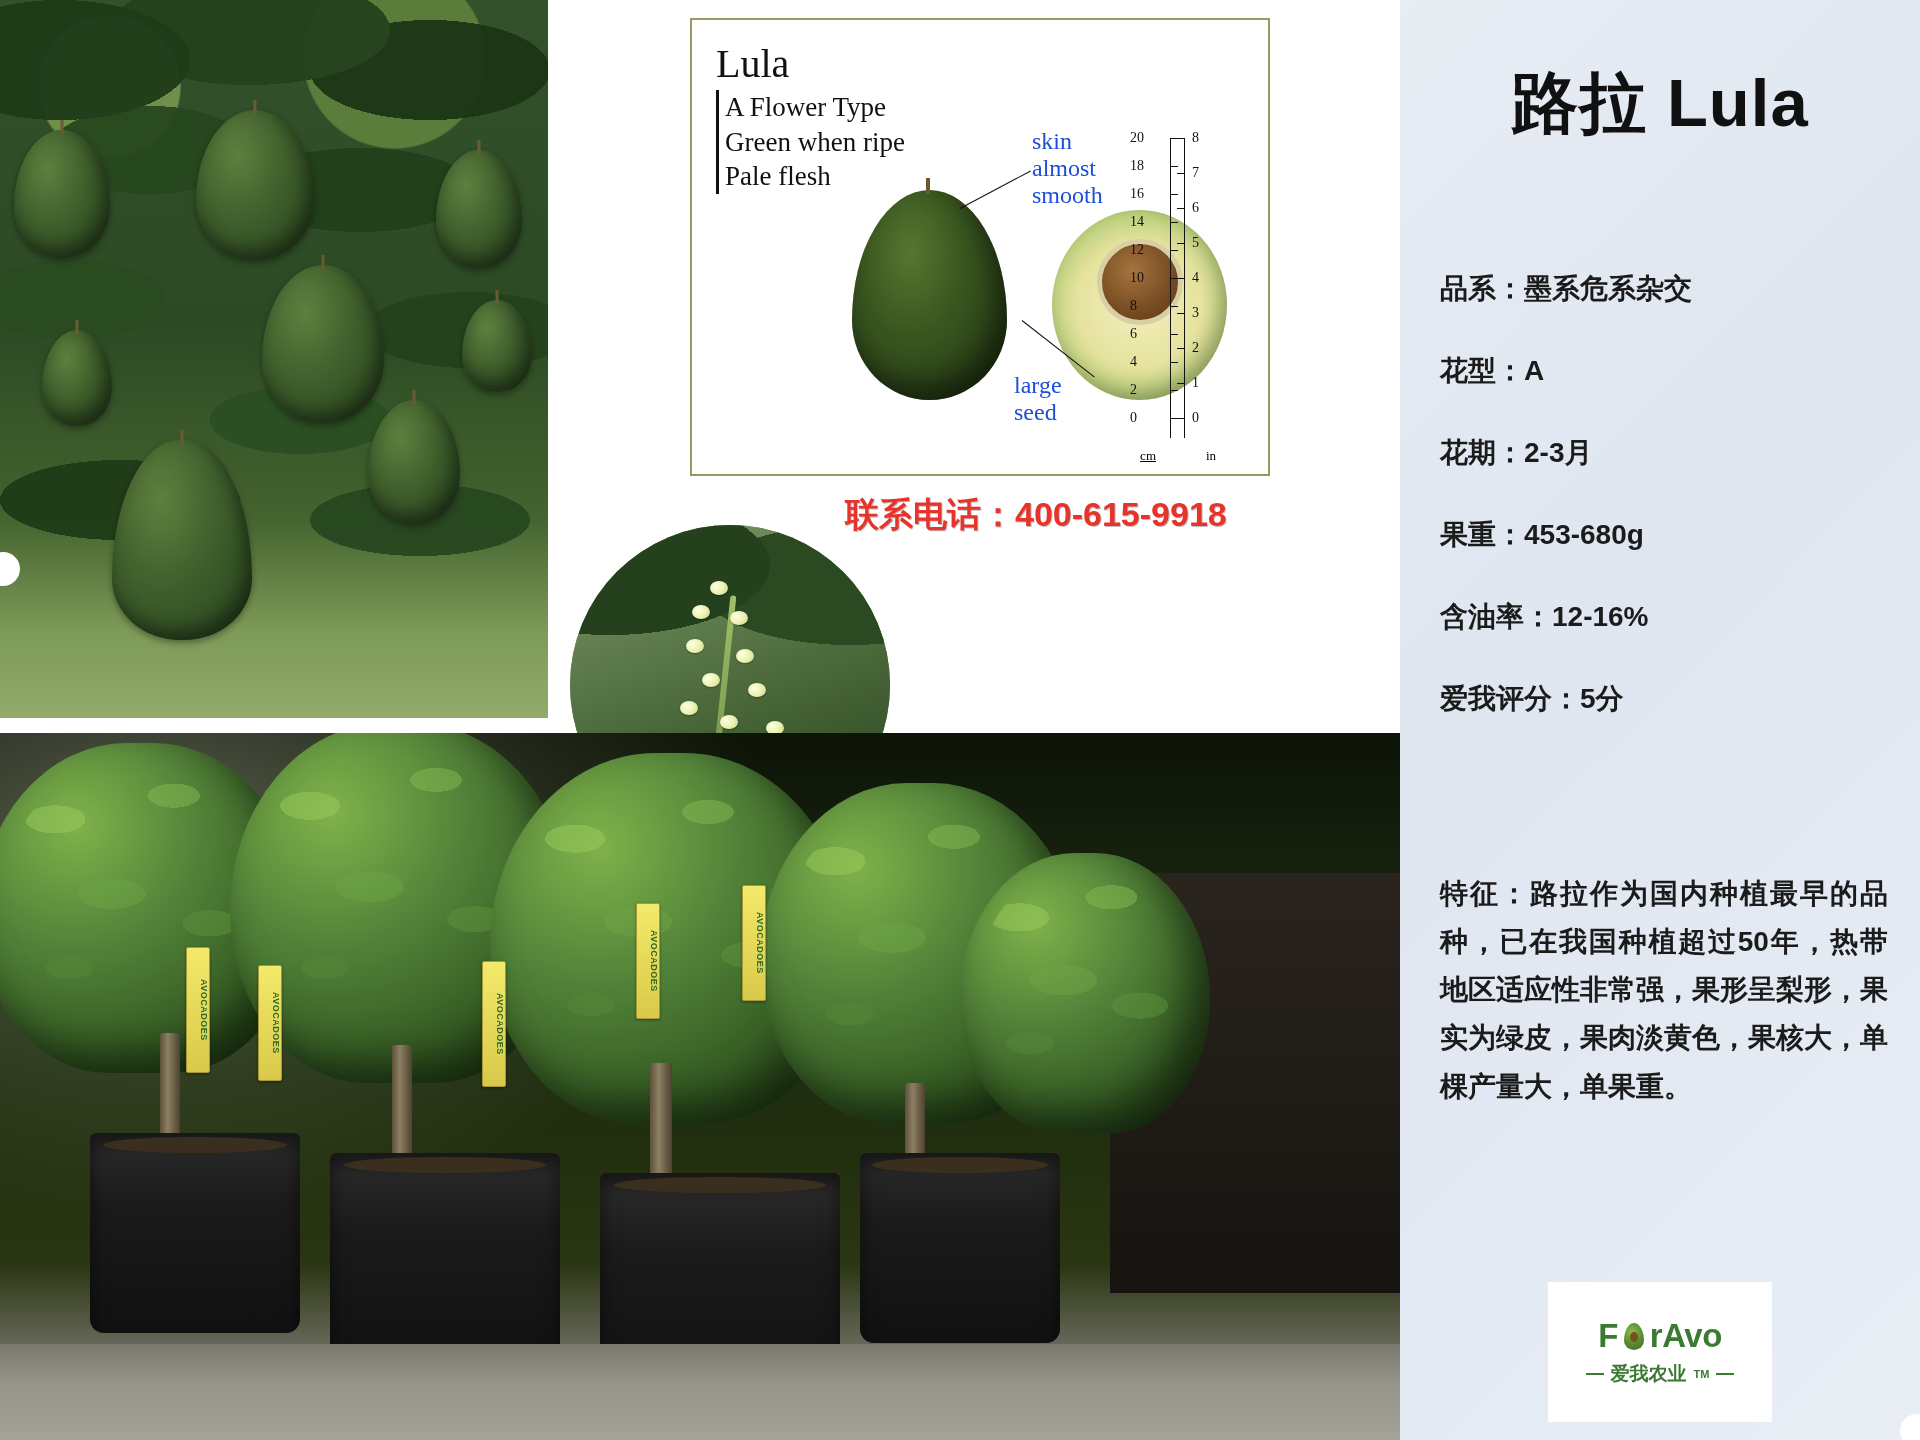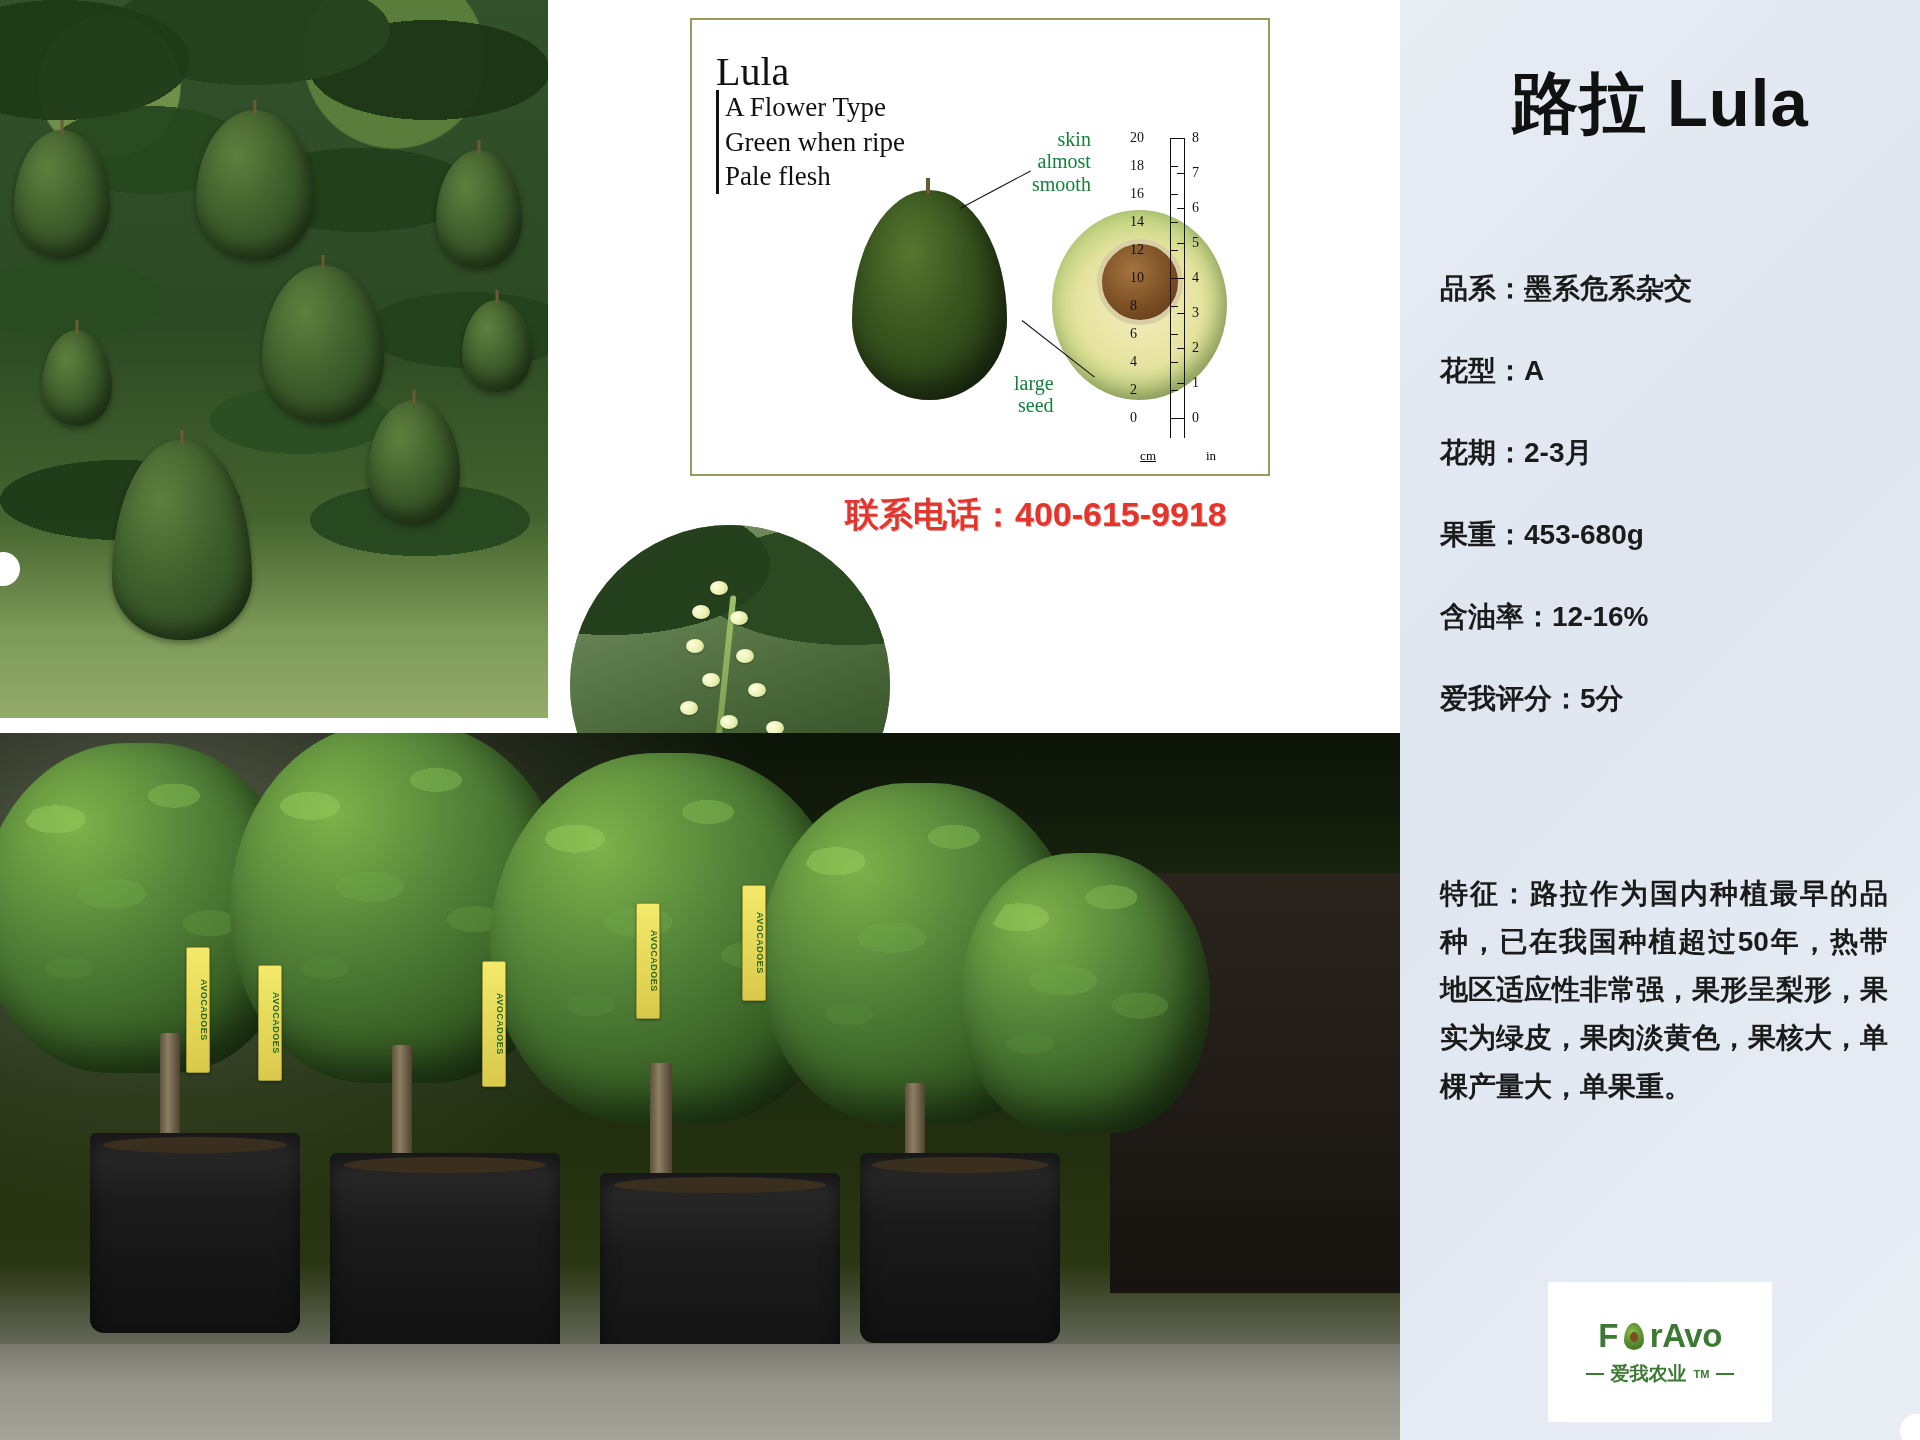--- a/index.html
+++ b/index.html
@@ -166,21 +166,20 @@
     border: 2px solid #9a9a5e;
     box-sizing: border-box;
   }
   .fs-title {
     position: absolute;
     left: 24px; top: 24px;
     font-family: "Liberation Serif", serif;
     font-size: 40px;
     color: #111;
     line-height: 1;
-    margin-top: 8px;
   }
   .fs-sub {
     position: absolute;
     left: 24px; top: 70px;
     font-family: "Liberation Serif", serif;
     font-size: 27px;
     color: #111;
     line-height: 1.28;
     border-left: 3px solid #111;
     padding-left: 6px;
@@ -212,24 +211,23 @@
     transform: translate(-50%,-50%);
     width: 86px; height: 86px;
     border-radius: 50%;
     background: radial-gradient(circle at 40% 35%, #a5743f 0%, #7b4f24 55%, #5b3616 100%);
     border: 5px solid #d9cfa4;
     box-sizing: border-box;
   }
   .fs-callout {
     position: absolute;
     font-family: "Liberation Serif", serif;
-    font-size: 20px;
+    font-size: 24px;
     line-height: 1.12;
-    color: #15803d;
-    text-align: right;
+    color: #1d4ed8;
   }
   .fs-line {
     position: absolute;
     background: #111;
     height: 1px;
     transform-origin: left center;
   }
   .fs-ruler {
     position: absolute;
     right: 28px; top: 118px;

